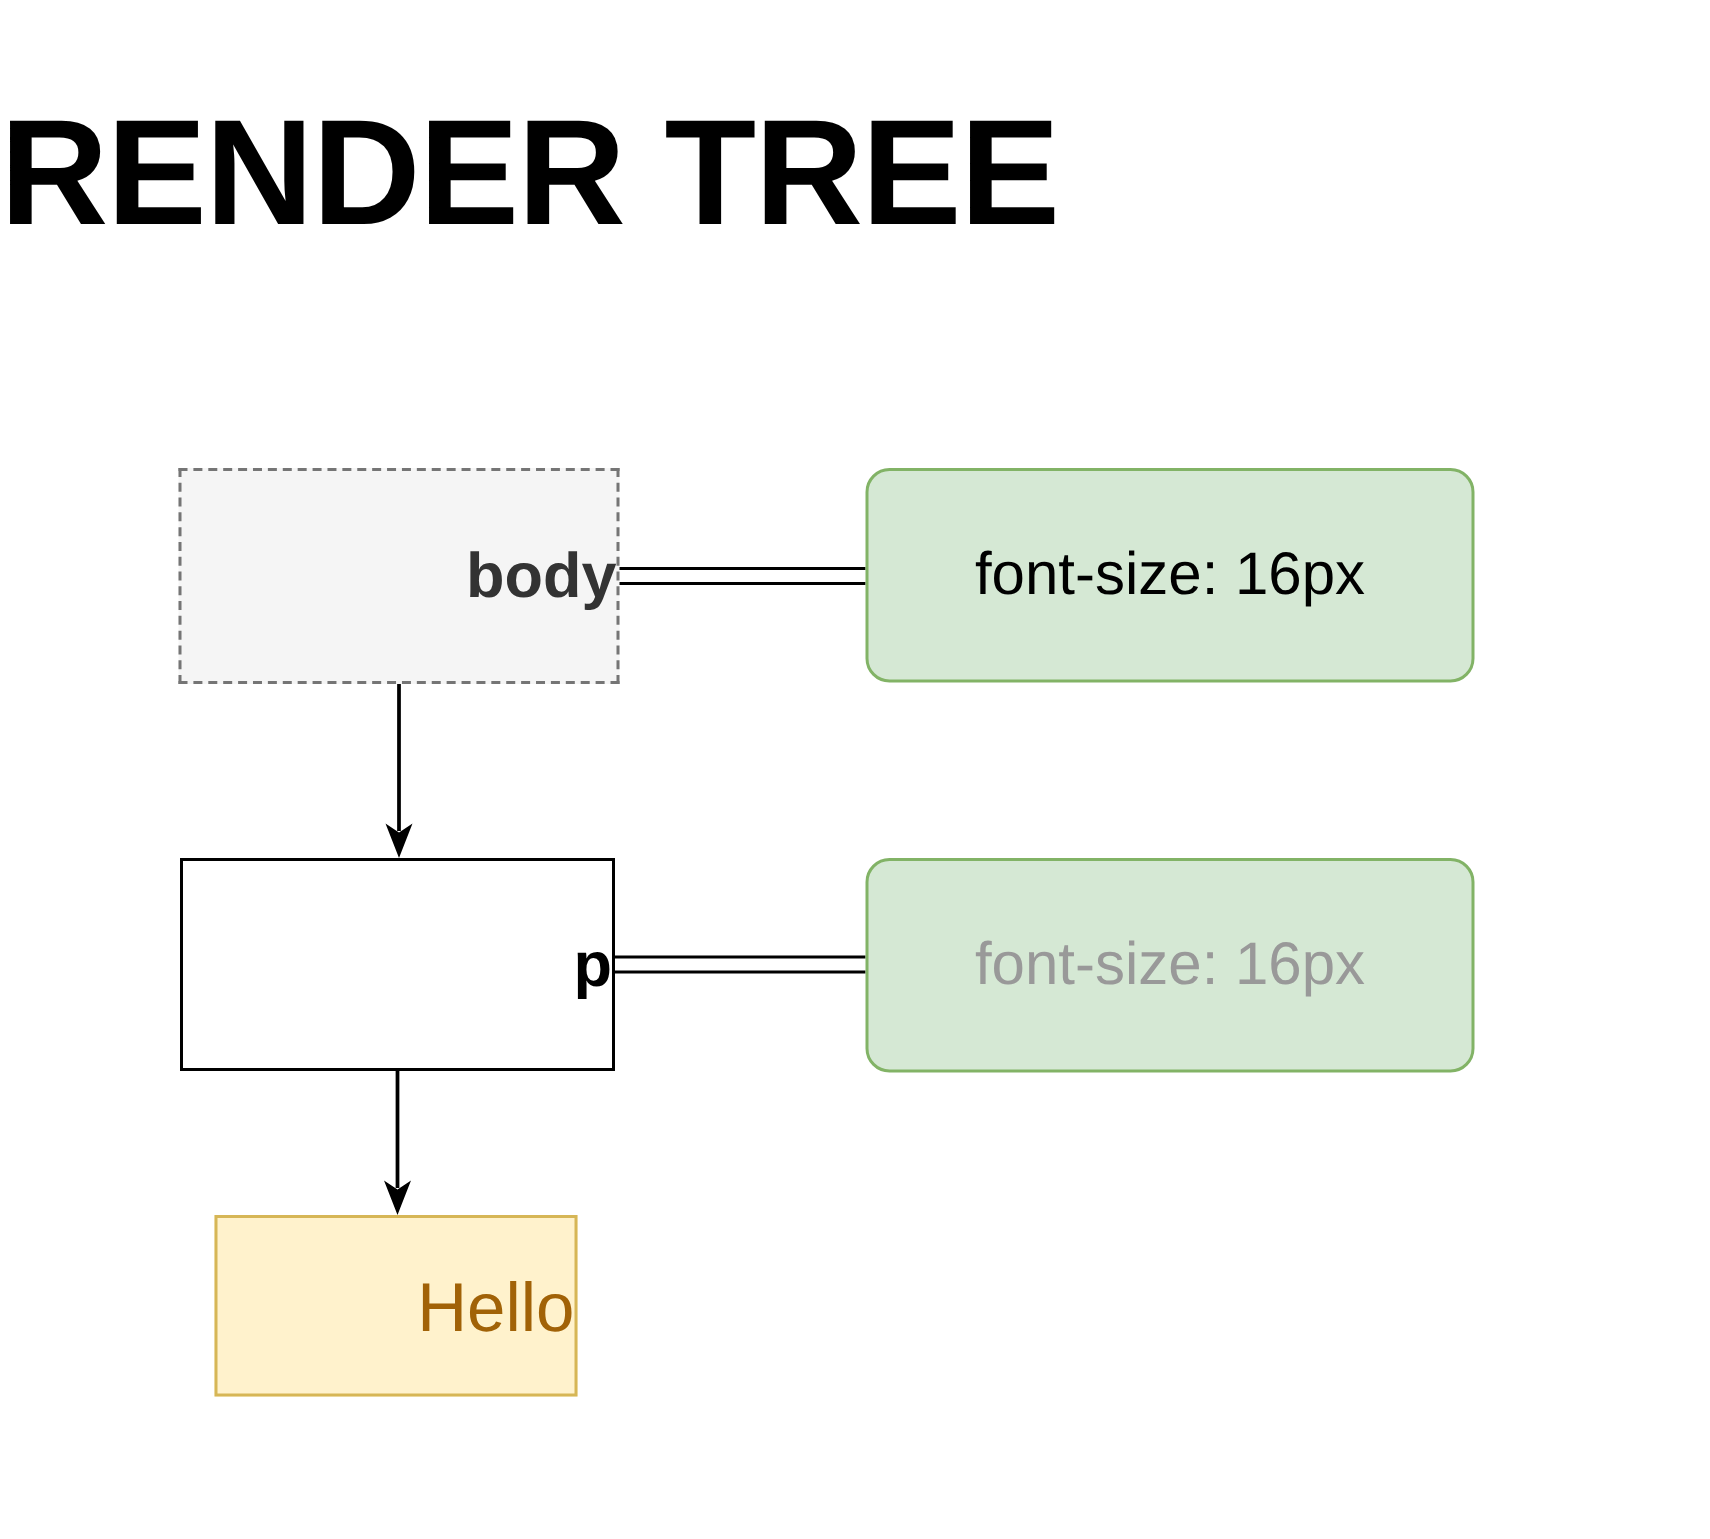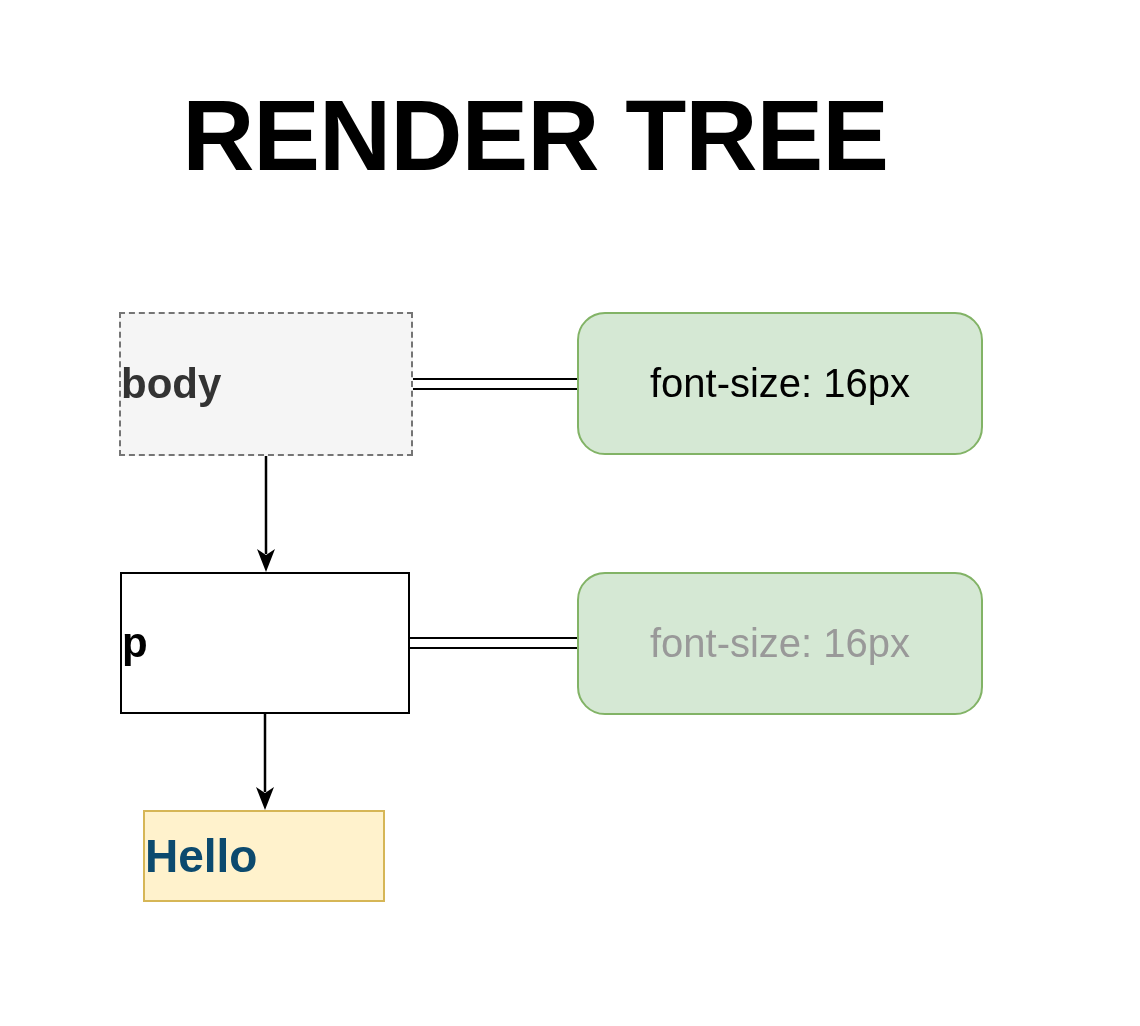--- a/index.html
+++ b/index.html
@@ -10,35 +10,33 @@
     background: #ffffff;
     font-family: "Liberation Sans", sans-serif;
     overflow: hidden;
   }
 
   .title {
     position: absolute;
     left: 0;
     top: 58px;
     width: 1070px;
-    text-align: center;
     font-size: 100px;
     font-weight: bold;
     letter-spacing: -1px;
     color: #000000;
     white-space: nowrap;
-    margin-top: 20px;
   }
 
   .node {
     position: absolute;
     box-sizing: border-box;
     display: flex;
     align-items: center;
-    justify-content: flex-start;
+    justify-content: flex-end;
   }
 
   .node-body {
     left: 119px; top: 312px;
     width: 294px; height: 144px;
     background: #f5f5f5;
     border: 2px dashed #757575;
     color: #333333;
     font-size: 42px;
     font-weight: bold;
@@ -49,36 +47,36 @@
     width: 290px; height: 142px;
     background: #ffffff;
     border: 2px solid #000000;
     color: #000000;
     font-size: 42px;
     font-weight: bold;
   }
 
   .node-hello {
     left: 143px; top: 810px;
-    width: 242px; height: 92px;
+    width: 242px; height: 121px;
     background: #fff2cc;
     border: 2px solid #d6b656;
-    color: #0c4a6e;
+    color: #a16207;
     font-size: 46px;
-    font-weight: bold;
+    font-weight: normal;
   }
 
   .note {
     position: absolute;
     box-sizing: border-box;
     left: 577px;
     width: 406px; height: 143px;
     background: #d5e8d4;
     border: 2px solid #82b366;
-    border-radius: 28px;
+    border-radius: 16px;
     display: flex;
     flex-direction: column;
     align-items: center;
     justify-content: center;
     color: #000000;
     font-size: 40px;
     text-align: center;
   }
   .note-1 { top: 312px; }
   .note-2 { top: 572px; }

